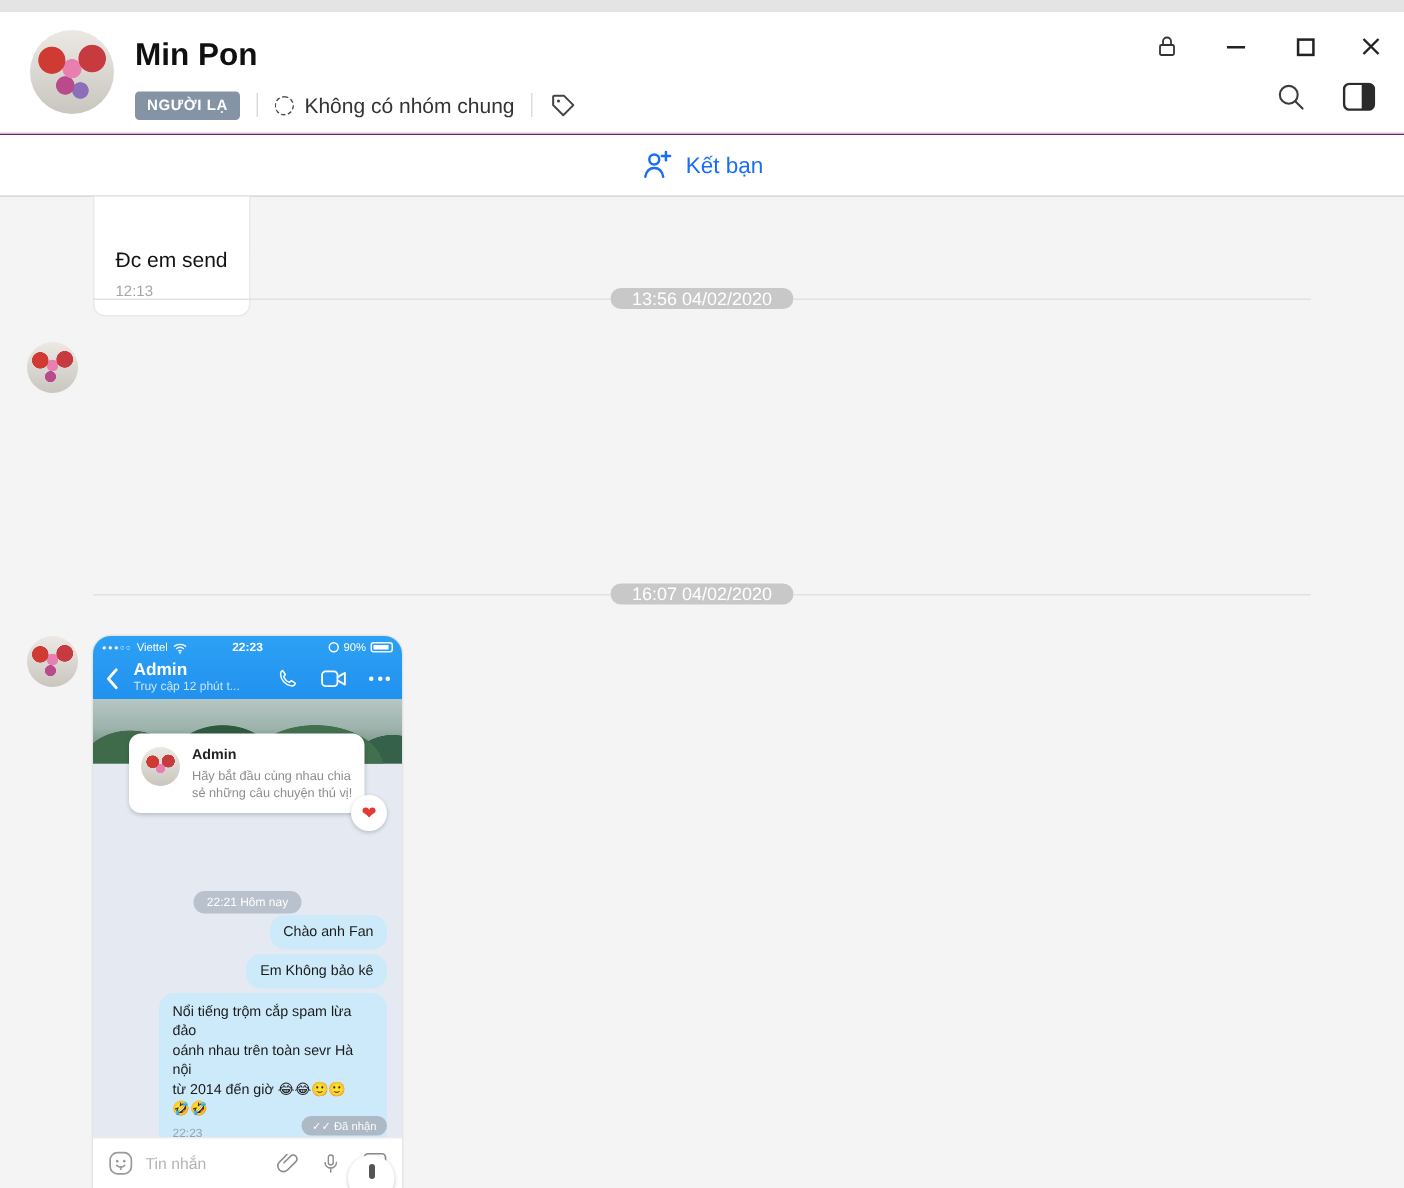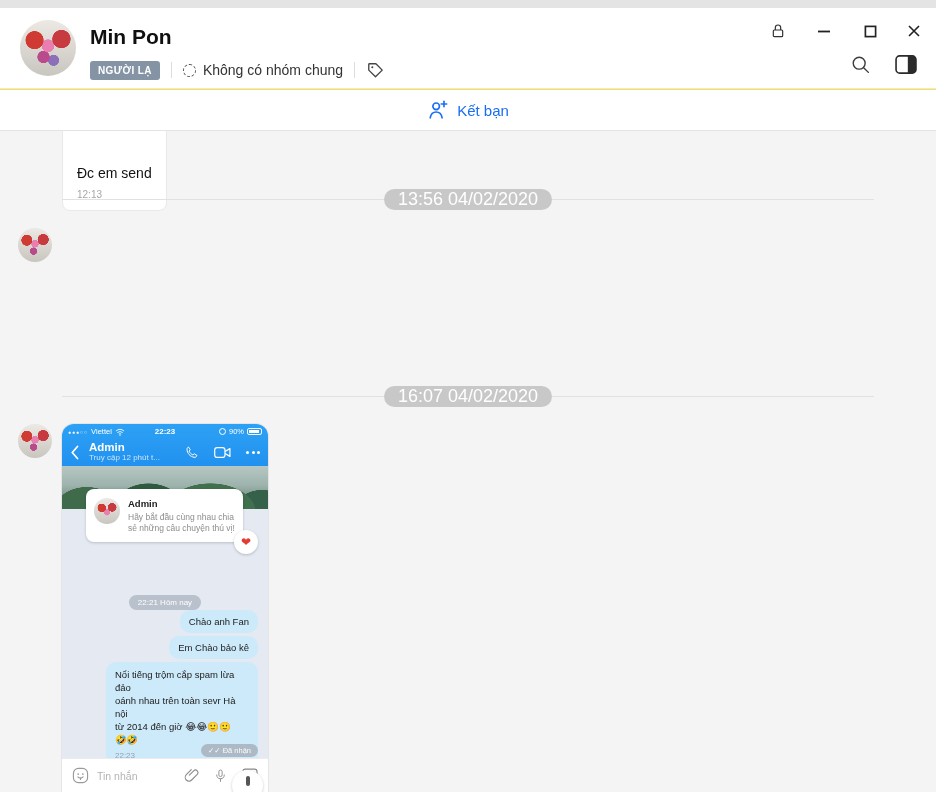--- a/index.html
+++ b/index.html
@@ -1,17 +1,17 @@
 <!DOCTYPE html>
 <html><head>
 <meta charset="utf-8">
 <style>
   * { margin:0; padding:0; box-sizing:border-box; }
   body { font-family:"Liberation Sans","DejaVu Sans",sans-serif; background:#cfcfcf; }
-  .app { position:relative; width:936px; height:792px; background:#fde047; overflow:hidden; margin:0 auto; }
+  .app { position:relative; width:936px; height:792px; background:#701a75; overflow:hidden; margin:0 auto; }
 
   
   .titlebar { position:absolute; left:0; top:0; width:936px; height:8px; background:#e4e4e4; }
   .header { position:absolute; left:0; top:8px; width:936px; height:81px; background:#fff; border-bottom:1px solid #e8e8e8; }
   .avatar-lg { position:absolute; left:20px; top:12px; width:56px; height:56px; border-radius:50%;
     background:
       radial-gradient(circle at 26% 36%, #cf3a33 0 16%, transparent 17%),
       radial-gradient(circle at 74% 34%, #c73a40 0 16%, transparent 17%),
       radial-gradient(circle at 50% 46%, #e87fb0 0 15%, transparent 16%),
       radial-gradient(circle at 42% 66%, #b94a8c 0 12%, transparent 13%),
@@ -42,21 +42,21 @@
   .avatar-sm { position:absolute; width:34px; height:34px; border-radius:50%;
     background:
       radial-gradient(circle at 26% 36%, #cf3a33 0 16%, transparent 17%),
       radial-gradient(circle at 74% 34%, #c73a40 0 16%, transparent 17%),
       radial-gradient(circle at 50% 46%, #e87fb0 0 15%, transparent 16%),
       radial-gradient(circle at 46% 68%, #b94a8c 0 12%, transparent 13%),
       linear-gradient(180deg,#ece9e4,#c9c6c0);
     cursor:pointer; }
   .divider { position:absolute; left:62px; right:62px; height:22px; display:flex; align-items:center; }
   .divider::before, .divider::after { content:""; flex:1; height:1px; background:#e1e1e1; }
-  .divider-pill { background:#c8c8c8; color:#fff; font-size:18px; padding:0 14px; border-radius:20px; margin:0 0px; }
+  .divider-pill { background:#c8c8c8; color:#fff; font-size:12px; padding:0 14px; border-radius:20px; margin:0 0px; }
 
   
   .phone { position:absolute; left:62px; top:293px; width:206px; height:368px; border-radius:12px 12px 0 0; overflow:hidden;
     background:#e4e9f2; box-shadow:0 0 0 1px rgba(0,0,0,.06); cursor:pointer; }
   .p-header { position:absolute; left:0; top:0; width:206px; height:42px; background:linear-gradient(180deg,#2da1f5,#2191ef); }
   .p-status { position:absolute; left:0; top:1px; width:206px; height:13px; display:flex; align-items:center; padding:0 6px; color:#fff; }
   .p-signal { font-size:5px; letter-spacing:1px; }
   .p-carrier { font-size:7.5px; font-weight:400; margin-left:3px; }
   .p-time { position:absolute; left:0; right:0; text-align:center; font-size:8px; font-weight:700; }
   .p-batt-group { margin-left:auto; display:flex; align-items:center; gap:3px; font-size:7.5px; }
@@ -260,21 +260,21 @@
 
       <div class="p-heart">
           <span>❤</span>
         </div>
 
       <div class="p-date-pill">
         <span>22:21 Hôm nay</span>
       </div>
 
       <div class="p-bub p-bub-1">Chào anh Fan</div>
-      <div class="p-bub p-bub-2">Em Chào bảo kê</div>
+      <div class="p-bub p-bub-2">Em Không bảo kê</div>
       <div class="p-bub p-bub-3">
         <div class="p-bub-text">Nổi tiếng trộm cắp spam lừa đảo
 oánh nhau trên toàn sevr Hà nội
 từ 2014 đến giờ 😂😂🙂🙂
 🤣🤣</div>
         <div class="p-bub-time">22:23</div>
       </div>
 
       <div class="p-receipt">✓✓ Đã nhận</div>
 

